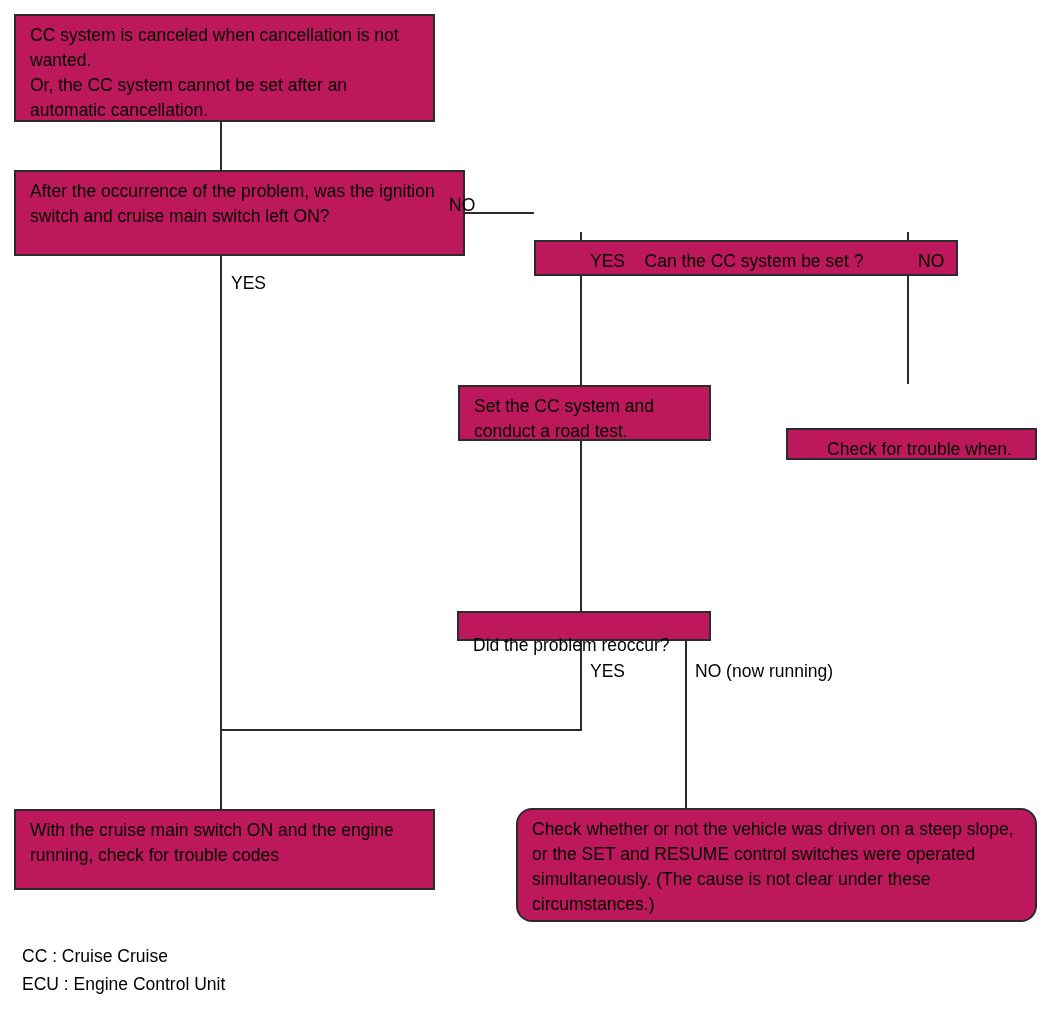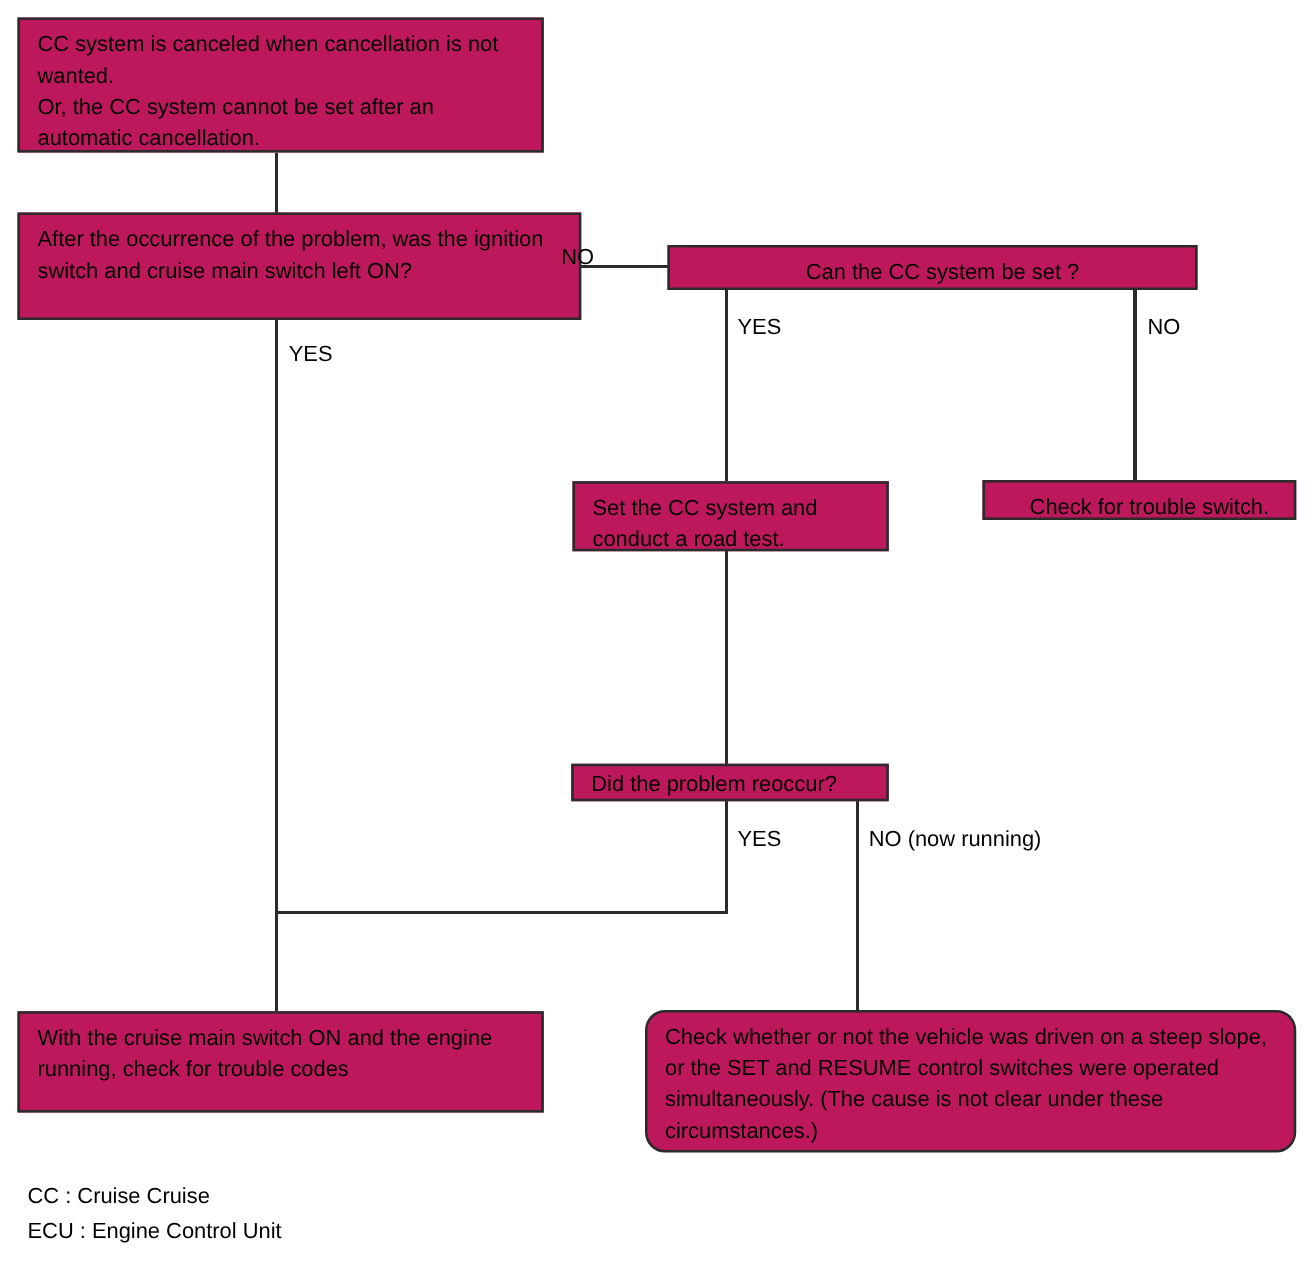--- a/index.html
+++ b/index.html
@@ -34,20 +34,21 @@
     background: #be185d;
     color: #000000;
     font-size: 17.5px;
     line-height: 25px;
     padding: 7px 12px 8px 14px;
     white-space: pre-line;
   }
   .node.center {
     text-align: center;
     padding-left: 28px;
+    margin-top: 44px;
   }
   .edge-label {
     position: absolute;
     font-size: 17.5px;
     line-height: 20px;
     color: #000000;
     white-space: nowrap;
     margin-top: 10px;
   }
   .legend {
@@ -87,23 +88,23 @@
 
   <div class="node" style="left:14px; top:14px; width:421px; height:108px;">CC system is canceled when cancellation is not wanted.
 Or, the CC system cannot be set after an automatic cancellation.</div>
 
   <div class="node" style="left:14px; top:170px; width:451px; height:86px;">After the occurrence of the problem, was the ignition switch and cruise main switch left ON?</div>
 
   <div class="node center" style="left:534px; top:196px; width:424px; height:36px;">Can the CC system be set ?</div>
 
   <div class="node" style="left:458px; top:385px; width:253px; height:56px;">Set the CC system and conduct a road test.</div>
 
-  <div class="node center" style="left:786px; top:384px; width:251px; height:32px;">Check for trouble switch.</div>
+  <div class="node center" style="left:786px; top:384px; width:251px; height:32px;">Check for trouble when.</div>
 
-  <div class="node" style="left:457px; top:611px; width:254px; height:30px; padding-top:2px; padding-bottom:2px;">Did the problem reoccur?</div>
+  <div class="node" style="left:457px; top:611px; width:254px; height:30px; padding-top:20px; padding-bottom:2px;">Did the problem reoccur?</div>
 
   <div class="node" style="left:14px; top:809px; width:421px; height:81px;">With the cruise main switch ON and the engine running, check for trouble codes</div>
 
   <div class="node" style="left:516px; top:808px; width:521px; height:114px;border-radius:16px;">Check whether or not the vehicle was driven on a steep slope, or the SET and RESUME control switches were operated simultaneously. (The cause is not clear under these circumstances.)</div>
 
   <div class="edge-label" style="left:449px; top:185px;">NO</div>
 
   <div class="edge-label" style="left:231px; top:263px;">YES</div>
 
   <div class="edge-label" style="left:590px; top:241px;">YES</div>

